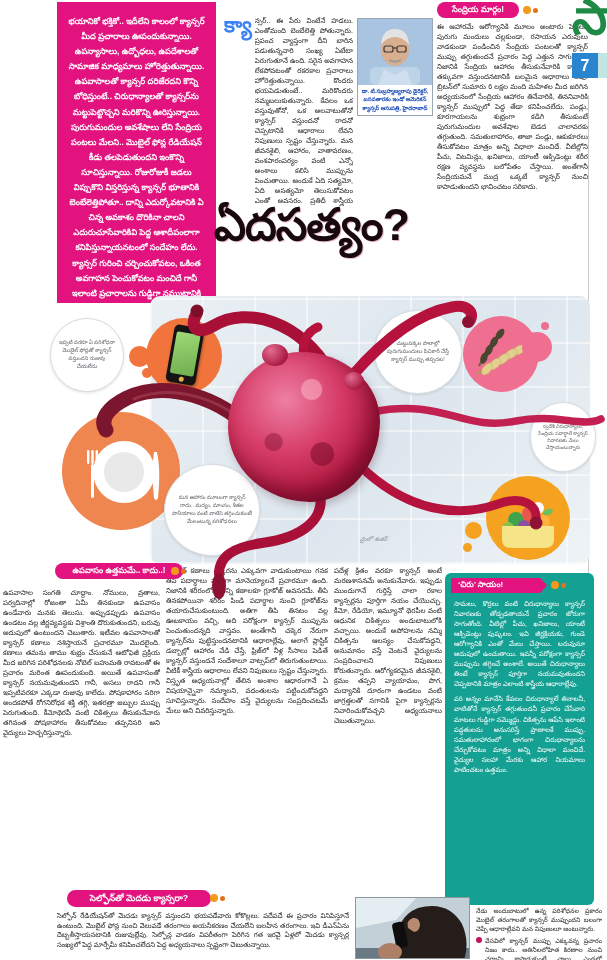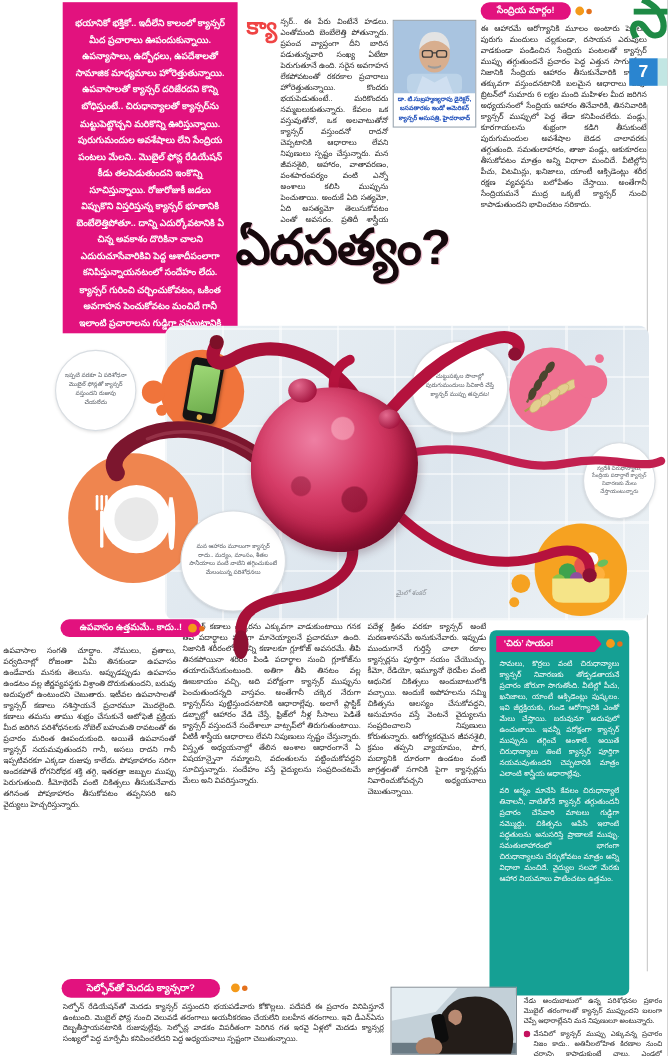--- a/index.html
+++ b/index.html
@@ -8,21 +8,21 @@
 
   .body-text { font-size:7px; line-height:1.43; text-align:justify; color:#1d1d1d; overflow:hidden; }
 
   
   .intro-box { position:absolute; left:57px; top:2px; width:159px; height:301px;
     background:#e2127e; padding:12px 9px; overflow:hidden; }
   .intro-box .t { color:#fff; font-size:8.3px; line-height:1.82; text-align:center; font-weight:bold; }
 
   
   .lead-article { position:absolute; left:224px; top:16px; width:209px; height:190px; }
-  .dropcap { float:left; font-size:21px; line-height:0.9; font-weight:bold; color:#ef4444; padding-right:3px; }
+  .dropcap { float:left; font-size:21px; line-height:0.9; font-weight:bold; color:#3b82f6; padding-right:3px; }
   .photo-wrap { float:right; width:76px; margin:2px 0 2px 4px; border:1px solid #9aa6b0; background:#fff; }
   .photo-wrap svg { display:block; }
   .photo-caption { font-size:5.6px; line-height:1.5; color:#1749b8; text-align:center; font-weight:bold; padding:2px 2px 3px; }
 
   
   .pill { position:absolute; background:#e2127e; color:#fff; font-weight:bold;
     display:flex; align-items:center; justify-content:center; border-radius:9px; z-index:40; }
   .dots { position:absolute; display:flex; align-items:center; gap:2px; z-index:40; }
   .dot-a { width:8px; height:8px; border-radius:50%; background:#f49a1a; }
   .dot-b { width:5px; height:5px; border-radius:50%; background:#e4711c; }
@@ -69,21 +69,21 @@
   
   .phone { position:absolute; left:24px; top:8px; width:30px; height:58px; background:#141414; border-radius:5px;
     transform:rotate(10deg); box-shadow:1px 2px 3px rgba(0,0,0,.35); }
   .phone .screen { position:absolute; left:3px; top:7px; right:3px; bottom:9px; background:linear-gradient(160deg,#9fd977,#6fae4e); border-radius:2px; }
   .phone .btn { position:absolute; left:50%; bottom:2px; width:5px; height:5px; margin-left:-2.5px; border-radius:50%; background:#e8b14d; }
 
   
   .col { position:absolute; }
 
   
-  .millet-box { position:absolute; left:445px; top:573px; width:127px; height:332px; background:#15a094;
+  .millet-box { position:absolute; left:445px; top:573px; width:149px; height:332px; background:#15a094;
     border-radius:6px; padding:26px 9px 8px; z-index:5; }
   .millet-box p { color:#fff; font-size:6.7px; line-height:1.5; text-align:justify; margin-bottom:5px; }
   .ribbon { position:absolute; left:6px; top:5px; width:96px; height:15px; background:#e2127e; color:#fff;
     font-weight:bold; font-size:8px; display:flex; align-items:center; padding-left:7px;
     clip-path:polygon(0 0, 93% 0, 100% 50%, 93% 100%, 0 100%); }
   .ribbon-dots { position:absolute; left:106px; top:8px; display:flex; gap:2px; align-items:center; }
 
   
   .bottom-photo { position:absolute; left:355px; top:897px; width:115px; height:62px; border:1px solid #8d979e; overflow:hidden; z-index:6; }
 
@@ -233,21 +233,21 @@
   <div class="millet-box">
     <div class="ribbon">‘చిరు’ సాయం!</div>
     <div class="ribbon-dots">
         <span class="dot-a"></span>
         <span class="dot-b"></span>
       </div>
     <p>సామలు, కొర్రలు వంటి చిరుధాన్యాలు క్యాన్సర్ నివారణకు తోడ్పడతాయనే ప్రచారం జోరుగా సాగుతోంది. వీటిల్లో పీచు, ఖనిజాలు, యాంటీ ఆక్సిడెంట్లు పుష్కలం. ఇవి జీర్ణక్రియకు, గుండె ఆరోగ్యానికి ఎంతో మేలు చేస్తాయి. బరువునూ అదుపులో ఉంచుతాయి. ఇవన్నీ పరోక్షంగా క్యాన్సర్ ముప్పును తగ్గించే అంశాలే. అయితే చిరుధాన్యాలు తింటే క్యాన్సర్ పూర్తిగా నయమవుతుందని చెప్పటానికి మాత్రం ఎలాంటి శాస్త్రీయ ఆధారాల్లేవు.</p>
     <p>వరి అన్నం మానేసి కేవలం చిరుధాన్యాలే తినాలనీ, వాటితోనే క్యాన్సర్ తగ్గుతుందనీ ప్రచారం చేసేవారి మాటలు గుడ్డిగా నమ్మొద్దు. చికిత్సను ఆపేసి ఇలాంటి పద్ధతులను అనుసరిస్తే ప్రాణాలకే ముప్పు. సమతులాహారంలో భాగంగా చిరుధాన్యాలను చేర్చుకోవటం మాత్రం అన్ని విధాలా మంచిదే. వైద్యుల సలహా మేరకు ఆహార నియమాలు పాటించటం ఉత్తమం.</p>
   </div>
 
-  <div class="pill" style="left:56px; top:890px; width:144px; height:17px; font-size:8.8px;text-align:right;">సెల్ఫోన్‌తో మెదడు క్యాన్సరా?</div>
+  <div class="pill" style="left:67px; top:890px; width:144px; height:17px; font-size:8.8px;text-align:right;">సెల్ఫోన్‌తో మెదడు క్యాన్సరా?</div>
   <div class="dots" style="left:210px; top:894px;">
       <span class="dot-a"></span>
       <span class="dot-b"></span>
     </div>
   <div class="col body-text" style="left:57px; top:911px; width:292px; height:47px; font-size:6.8px;">సెల్ఫోన్ రేడియేషన్‌తో మెదడు క్యాన్సర్ వస్తుందని భయపడేవారు కోకొల్లలు. పదేపదే ఈ ప్రచారం వినిపిస్తూనే ఉంటుంది. మొబైల్ ఫోన్ల నుంచి వెలువడే తరంగాలు అయనీకరణం చేయలేని బలహీన తరంగాలు. ఇవి డీఎన్ఏను దెబ్బతీస్తాయనటానికి రుజువుల్లేవు. సెల్ఫోన్ల వాడకం విపరీతంగా పెరిగిన గత ఇరవై ఏళ్లలో మెదడు క్యాన్సర్ల సంఖ్యలో పెద్ద మార్పేమీ కనిపించలేదని పెద్ద అధ్యయనాలు స్పష్టంగా చెబుతున్నాయి.</div>
 
   <div class="bottom-photo">
     <svg width="115" height="62" viewBox="0 0 115 62">
       <rect width="115" height="62" fill="#c3d0d8"></rect>
       <polygon points="0,0 60,0 40,22 0,30" fill="#e4edf2"></polygon>

